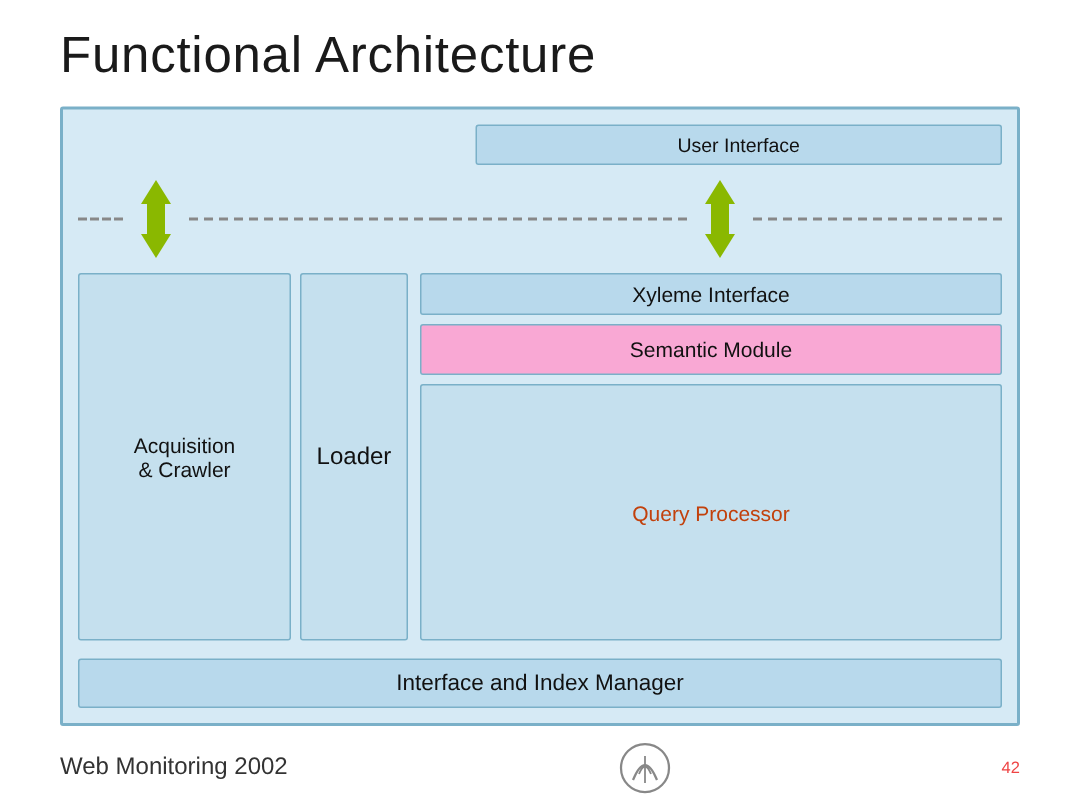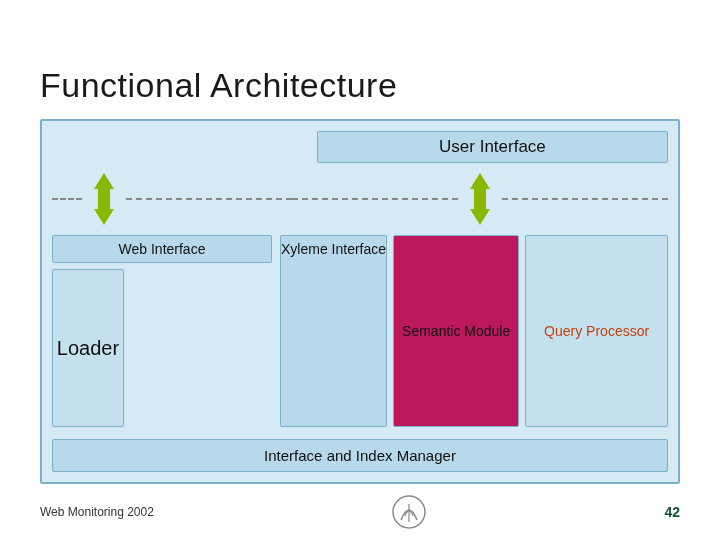--- a/index.html
+++ b/index.html
@@ -20,21 +20,20 @@
       flex-direction: column;
       padding: 18px 40px 10px 40px;
     }
 
     .title {
       font-size: 34px;
       font-weight: normal;
       color: #1a1a1a;
       margin-bottom: 14px;
       letter-spacing: 0.5px;
-      margin-top: 48px;
     }
 
     .main-box {
       border: 2px solid #7ab0c8;
       background: #d6eaf5;
       border-radius: 2px;
       padding: 10px 10px 10px 10px;
       flex: 1;
       display: flex;
       flex-direction: column;
@@ -116,32 +115,32 @@
       color: #111;
       border-radius: 2px;
     }
 
     .loader-box {
       background: #c5e0ee;
       border: 1.5px solid #7ab0c8;
       display: flex;
       align-items: center;
       justify-content: center;
-      font-size: 20px;
+      font-size: 16px;
       text-align: center;
       padding: 8px;
       width: 72px;
       color: #111;
       border-radius: 2px;
     }
 
     
     .right-panel {
       display: flex;
-      flex-direction: row;
+      flex-direction: column;
       gap: 6px;
       flex: 1;
     }
 
     .xyleme-box {
       background: #b8d9ec;
       border: 1.5px solid #7ab0c8;
       text-align: center;
       padding: 5px 0;
       font-size: 14px;
@@ -162,21 +161,21 @@
       justify-content: center;
       font-size: 14px;
       text-align: center;
       padding: 8px;
       flex: 1;
       color: #111;
       border-radius: 2px;
     }
 
     .semantic-module-box {
-      background: #be185d;
+      background: #f9a8d4;
       border: 1.5px solid #7ab0c8;
       display: flex;
       align-items: center;
       justify-content: center;
       font-size: 14px;
       text-align: center;
       padding: 8px;
       flex: 1;
       color: #111;
       border-radius: 2px;
@@ -211,53 +210,52 @@
     
     .footer {
       display: flex;
       justify-content: space-between;
       align-items: center;
       margin-top: 10px;
       padding: 0 0;
     }
 
     .footer-left {
-      font-size: 12px;
+      font-size: 16px;
       color: #333;
     }
 
     .footer-logo {
       width: 36px;
       height: 36px;
     }
 
     .footer-right {
-      font-size: 14px;
-      color: #14532d;
-      font-weight: bold;
+      font-size: 11px;
+      color: #ef4444;
     }
 
     
     .dash-line {
       flex: 1;
       border-top: 2px dashed #888;
       height: 0;
     }
   </style>
 </head>
 <body>
 
 <div class="page">
 
   <div class="title">Functional Architecture</div>
 
   <div class="main-box">
 
     <div style="display:flex; justify-content:flex-end;">
-      <div class="user-interface-box" style="background:#b8d9ec; border:1.5px solid #7ab0c8; text-align:center; padding:5px 0; font-size:17px; color:#111; border-radius:2px; width:57%;">User Interface</div>
+      <div class="user-interface-box" style="background:#b8d9ec; border:1.5px solid #7ab0c8; text-align:center; padding:5px 0; font-size:13px; color:#111; border-radius:2px; width:57%;">User Interface</div>
     </div>
 
     <div class="internet-row">
 
       <div class="dash-line" style="width:30px; flex:none;"></div>
 
       <div class="arrow-container">
         <svg class="arrow-svg" viewBox="0 0 36 52" xmlns="http://www.w3.org/2000/svg">
 
           <polygon points="18,0 28,16 8,16" fill="#8ab800"></polygon>
@@ -280,22 +278,25 @@
           <polygon points="18,52 28,36 8,36" fill="#8ab800"></polygon>
         </svg>
       </div>
 
       <div class="dash-line"></div>
     </div>
 
     <div class="middle-section">
 
       <div class="left-panel">
-        <div class="web-interface-box">Web Interface</div>
         <div class="acq-loader-row">
+          <div class="acq-box">
+            <span style="white-space:pre-line;">Acquisition
+&amp; Crawler</span>
+          </div>
           <div class="loader-box">Loader</div>
         </div>
       </div>
 
       <div class="right-panel">
         <div class="xyleme-box">Xyleme Interface</div>
         <div class="change-semantic-row">
           <div class="semantic-module-box">Semantic Module</div>
         </div>
         <div class="query-processor-box">Query Processor</div>

